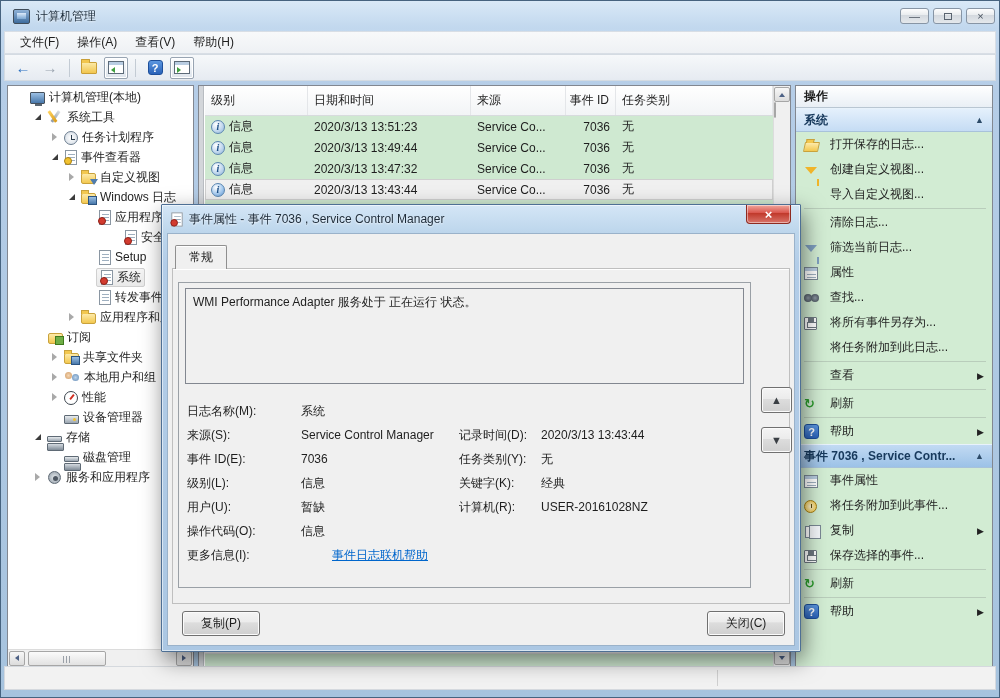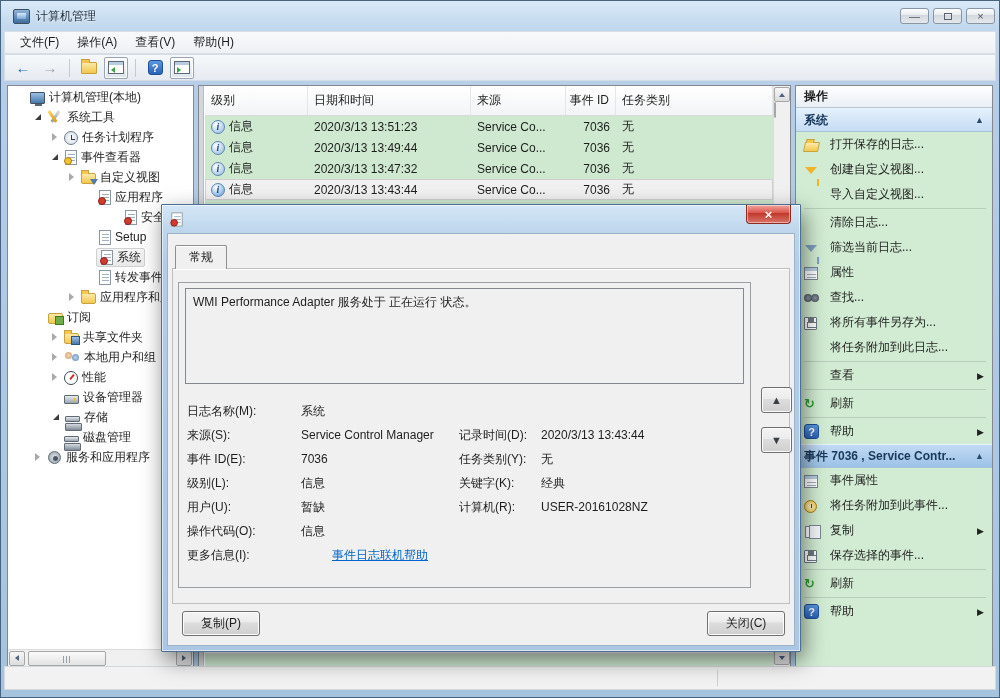--- a/index.html
+++ b/index.html
@@ -247,20 +247,27 @@
             <span class="tlabel">事件查看器</span>
           </span>
         </div>
         <div class="trow" style="padding-left: 57px;">
           <span class="exp exp-closed"></span>
           <span class="selwrap">
             <span class="ticon ti-folder funnel-blue"></span>
             <span class="tlabel">自定义视图</span>
           </span>
         </div>
+        <div class="trow" style="padding-left: 57px;">
+          <span class="exp exp-open"></span>
+          <span class="selwrap">
+            <span class="ticon ti-folder corner-blue"></span>
+            <span class="tlabel">Windows 日志</span>
+          </span>
+        </div>
         <div class="trow" style="padding-left: 74px;">
           <span class="exp"></span>
           <span class="selwrap">
             <span class="ticon ti-doc dot-red"></span>
             <span class="tlabel">应用程序</span>
           </span>
         </div>
         <div class="trow" style="padding-left: 100px;">
           <span class="exp"></span>
           <span class="selwrap">
@@ -324,21 +331,21 @@
             <span class="tlabel">性能</span>
           </span>
         </div>
         <div class="trow" style="padding-left: 40px;">
           <span class="exp"></span>
           <span class="selwrap">
             <span class="ticon ti-dev"></span>
             <span class="tlabel">设备管理器</span>
           </span>
         </div>
-        <div class="trow" style="padding-left: 41px;">
+        <div class="trow" style="padding-left: 23px;">
           <span class="exp exp-open"></span>
           <span class="selwrap">
             <span class="ticon ti-storage"></span>
             <span class="tlabel">存储</span>
           </span>
         </div>
         <div class="trow" style="padding-left: 40px;">
           <span class="exp"></span>
           <span class="selwrap">
             <span class="ticon ti-storage"></span>
@@ -563,20 +570,21 @@
       </div>
   </div>
 
   <div id="statusbar">
     <div id="status-div"></div>
   </div>
 
   <div id="dialog">
     <div id="dlg-titlebar">
       <span class="ticon ti-doc dot-red" style="transform:scale(.95);"></span>
+      <span id="dlg-title">事件属性 - 事件 7036 , Service Control Manager</span>
     </div>
     <div id="dlg-close">×</div>
     <div id="dlg-body">
       <div class="tab" id="tab-general">常规</div>
       <div class="tab" id="tab-details">详细信息</div>
       <div id="tab-panel">
         <div id="fields-box">
           <div id="desc-box">
             <span>WMI Performance Adapter 服务处于 正在运行 状态。</span>
           </div>

